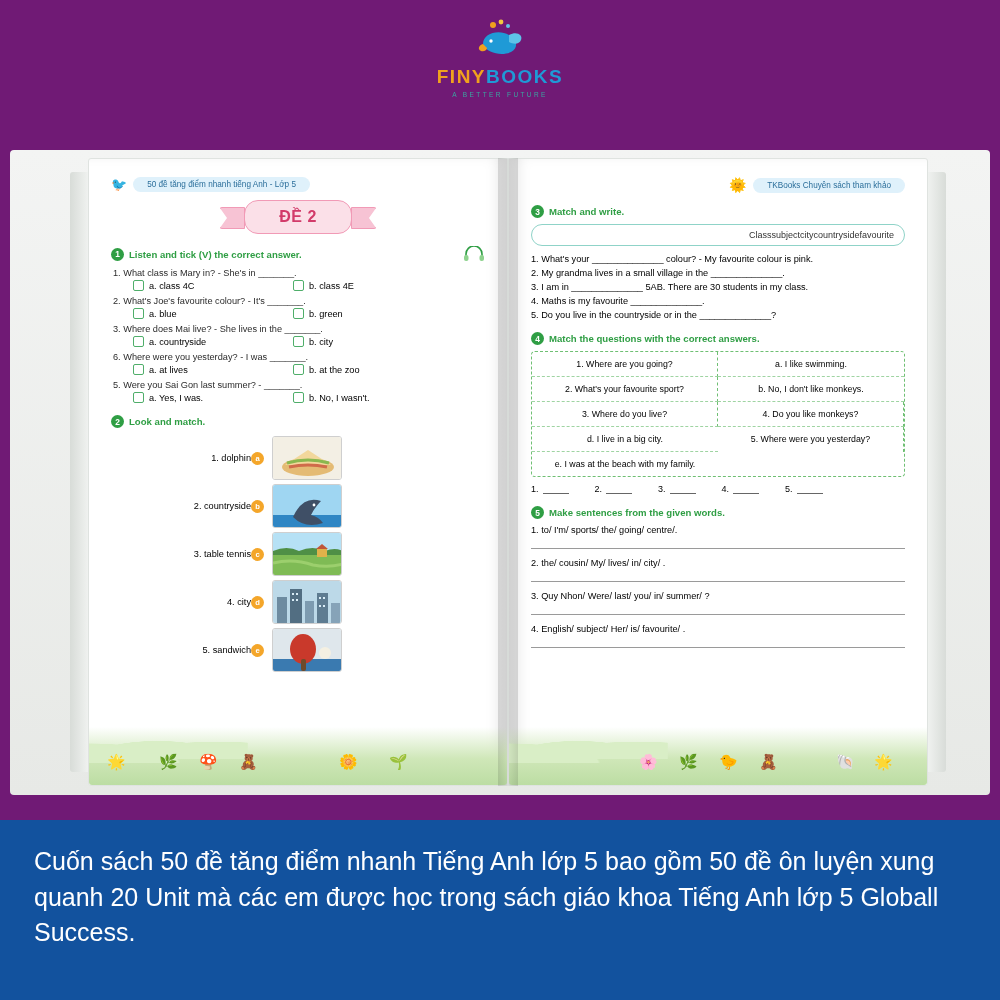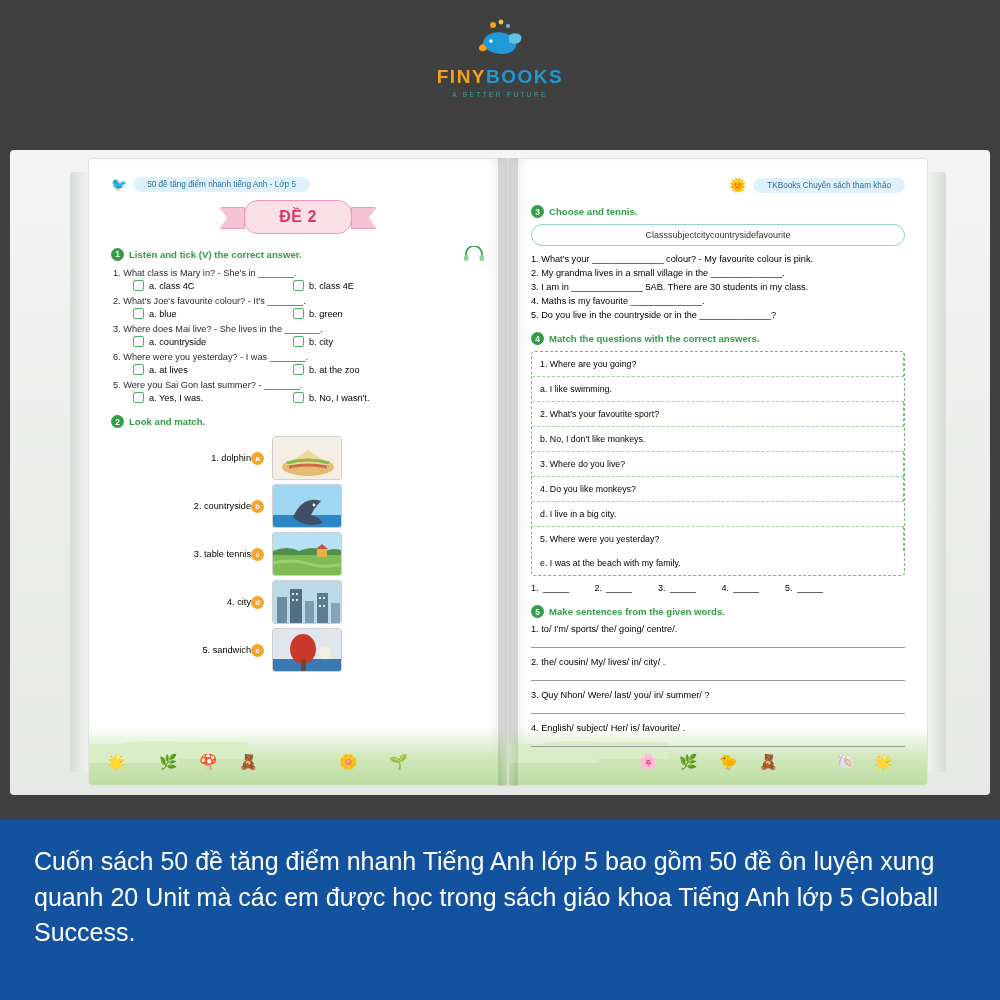--- a/index.html
+++ b/index.html
@@ -6,21 +6,21 @@
   html, body {
     margin: 0; padding: 0;
     width: 1000px; height: 1000px;
     font-family: "Liberation Sans", sans-serif;
     background: #ffffff;
     overflow: hidden;
   }
   .page {
     position: relative;
     width: 1000px; height: 1000px;
-    background: #404040;
+    background: #701a75;
   }
 
   
   .logo-wrap {
     position: absolute;
     top: 18px; left: 0; right: 0;
     display: flex; flex-direction: column; align-items: center;
   }
   .logo-bird { width: 54px; height: 44px; position: relative; }
   .logo-text {
@@ -145,27 +145,27 @@
   }
   .thumb {
     width: 70px; height: 44px; border-radius: 3px; border:1px solid #cfcfcf;
     overflow:hidden; position:relative;
   }
 
   
   .wordbox {
     border: 1.2px solid #8fd3c8; border-radius: 14px;
     padding: 5px 10px; margin: 4px 0 8px 0;
-    display:flex; justify-content: center; font-size: 9px; color:#333;
+    display:flex; justify-content: flex-end; font-size: 9px; color:#333;
   }
   .numline { margin: 4px 0; font-size: 9.2px; }
   .mtable {
     border: 1.2px dashed #6fbf73; border-radius: 4px;
-    margin-top: 6px; display: grid; grid-template-columns: 1fr;
-    font-size: 8.8px; overflow: hidden;
+    margin-top: 6px; display: grid; grid-template-columns: 1fr 1fr;
+    font-size: 8.8px; overflow: hidden; text-align: center;
   }
   .mcell { padding: 7px 8px; border-bottom: 1px dashed #9fd4a2; }
   .mcell.left { border-right: 1.2px dashed #6fbf73; }
   .mtable .mcell:nth-last-child(-n+2) { border-bottom: none; }
   .ansline { display:flex; gap: 26px; margin-top: 7px; font-size: 9px; }
   .ansline .slot { display:flex; gap:4px; align-items:flex-end; }
   .ansline .u { display:inline-block; width: 26px; border-bottom: 1px solid #666; }
   .writeline { border-bottom: 1px solid #9a9a9a; height: 1px; margin: 13px 0 9px 0; }
 
   
@@ -407,21 +407,21 @@
         </div>
 
         <div class="pg">
           <div class="head-strip" style="justify-content:flex-end;">
             <span style="font-size:14px;">🌞</span>
             <span class="cloud-title">TKBooks Chuyên sách tham khảo</span>
           </div>
 
           <div class="task">
             <span class="num-badge">3</span>
-            <span class="task-title">Choose and tennis.</span>
+            <span class="task-title">Match and write.</span>
           </div>
 
           <div class="wordbox">
             <span>Class</span>
             <span>subject</span>
             <span>city</span>
             <span>countryside</span>
             <span>favourite</span>
           </div>
 

